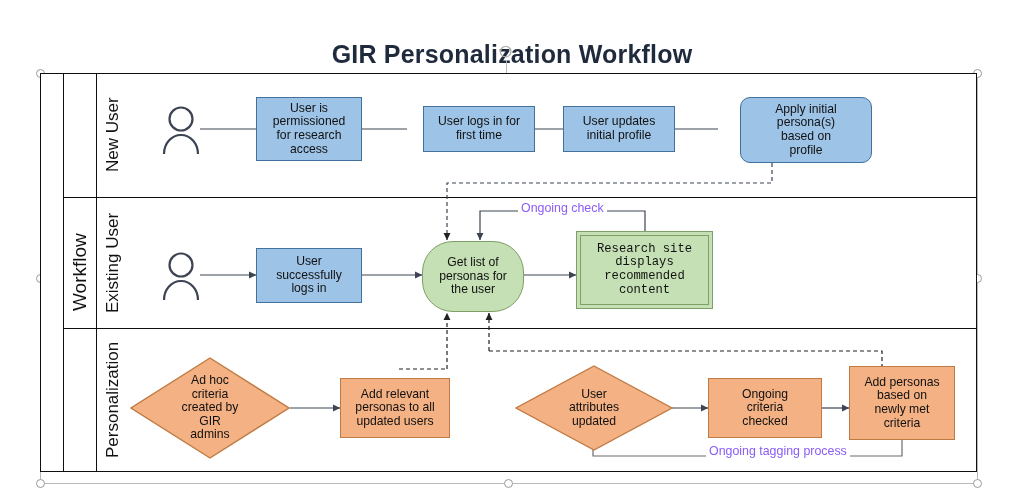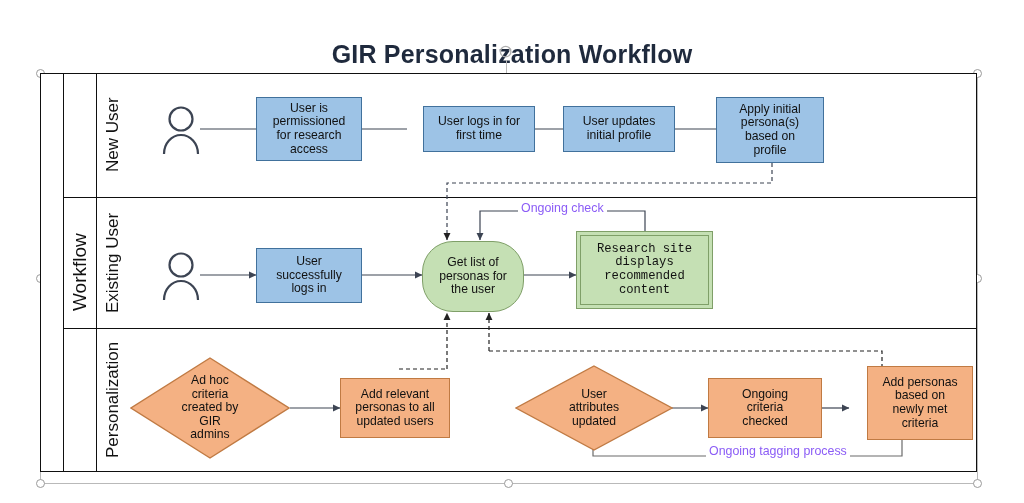--- a/index.html
+++ b/index.html
@@ -195,21 +195,21 @@
   </div>
 
   <div class="node blue" style="left:256px; top:97px; width:106px; height:64px;">User is
 permissioned
 for research
 access</div>
   <div class="node blue" style="left:407px; top:106px; width:112px; height:46px;margin-left:16px;">User logs in for
 first time</div>
   <div class="node blue" style="left:563px; top:106px; width:112px; height:46px;">User updates
 initial profile</div>
-  <div class="node blue" style="left:716px; top:97px; width:108px; height:66px;">Apply initial
+  <div class="node blue" style="left:740px; top:97px; width:132px; height:66px;border-radius:10px;">Apply initial
 persona(s)
 based on
 profile</div>
 
   <div class="person" style="left:158px; top:250px; width:46px; height:52px;">
     <svg viewBox="0 0 46 52" width="46" height="52">
       <circle cx="23" cy="15" r="11.5" fill="none" stroke="#3c4453" stroke-width="2.2"></circle>
       <path d="M6 50 a17 19 0 0 1 34 0" fill="none" stroke="#3c4453" stroke-width="2.2"></path>
     </svg>
   </div>
@@ -245,21 +245,21 @@
       <polygon points="79,1 157,43 79,85 1,43" fill="#F4B183" stroke="#C07A43" stroke-width="1.4"></polygon>
     </svg>
     <div class="dtext">User
 attributes
 updated</div>
   </div>
 
   <div class="node orange" style="left:708px; top:378px; width:114px; height:60px;">Ongoing
 criteria
 checked</div>
-  <div class="node orange" style="left:849px; top:366px; width:106px; height:74px;margin-left:18px;">Add personas
+  <div class="node orange" style="left:849px; top:366px; width:106px; height:74px;">Add personas
 based on
 newly met
 criteria</div>
 
   <div class="edge-label" style="left:518px; top:201px;">Ongoing check</div>
   <div class="edge-label" style="left:706px; top:444px;">Ongoing tagging process</div>
 
 </div>
 
 </body></html>

